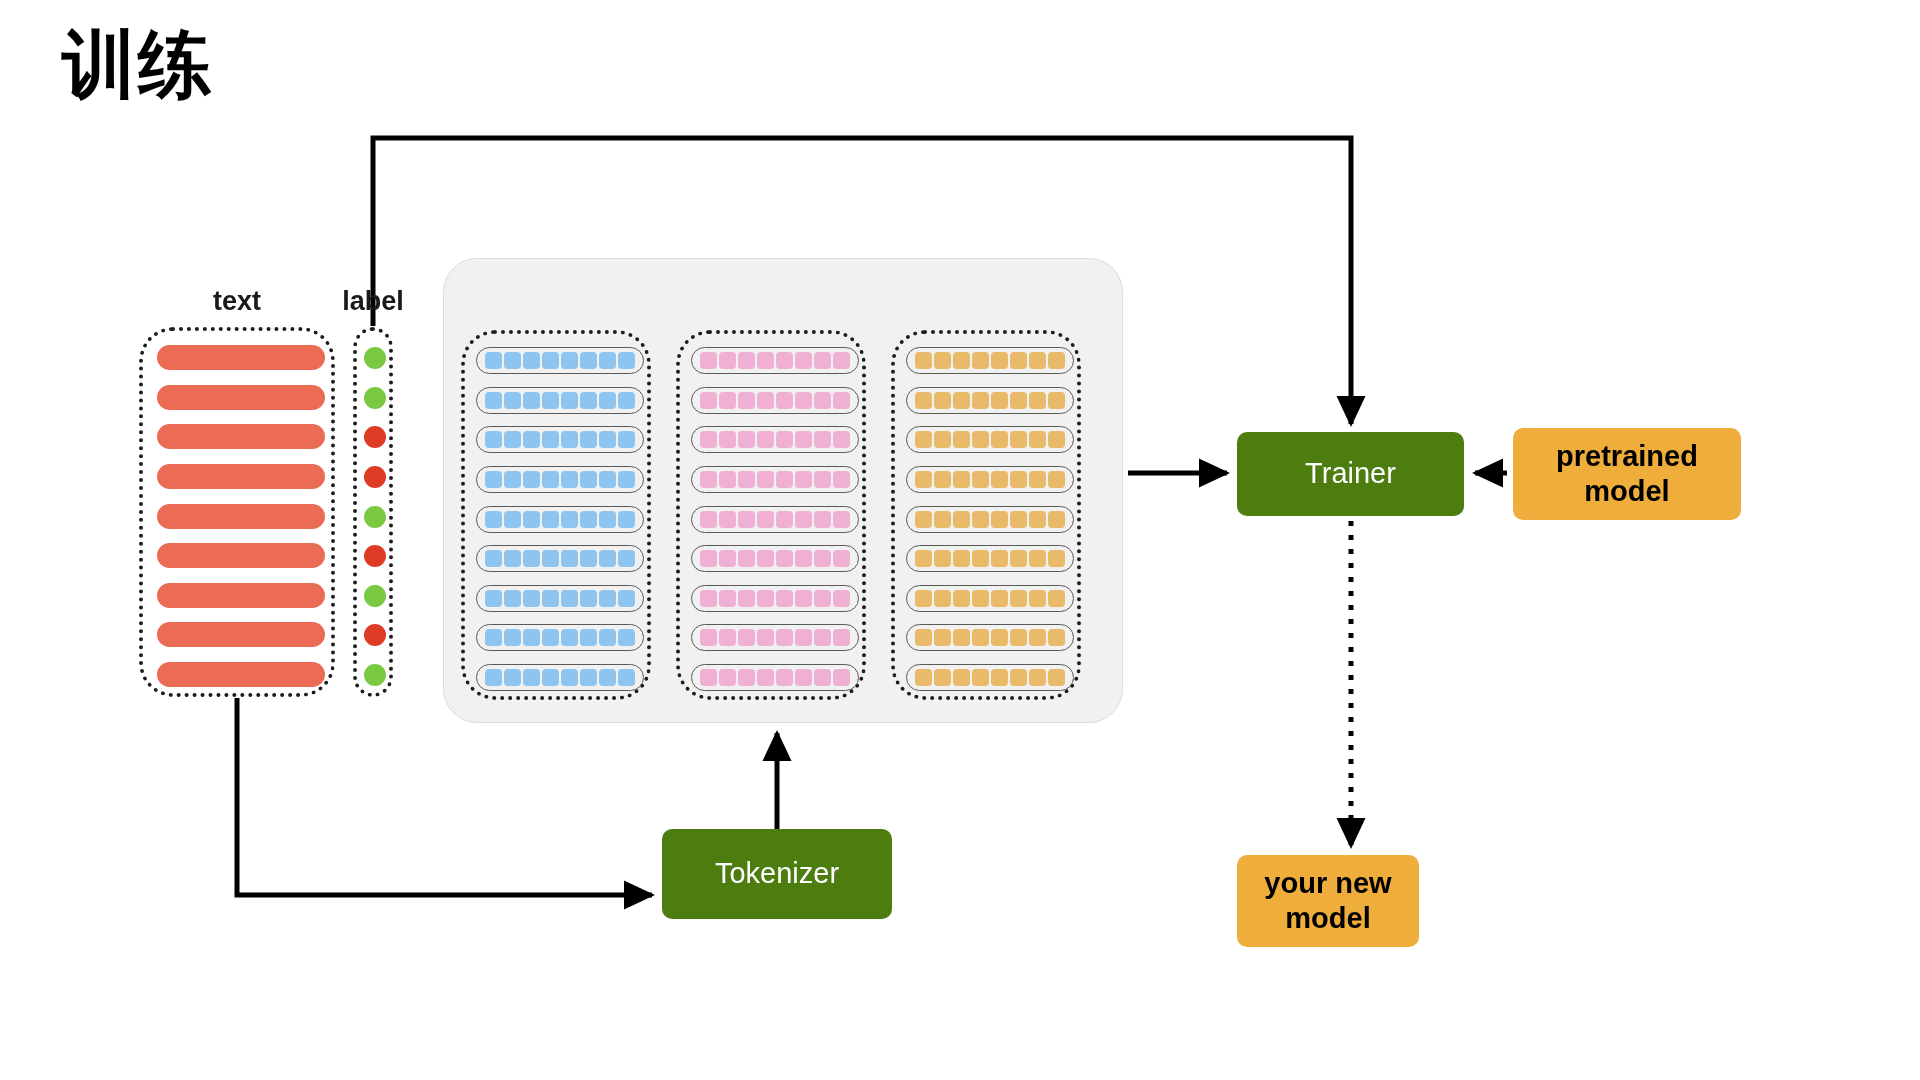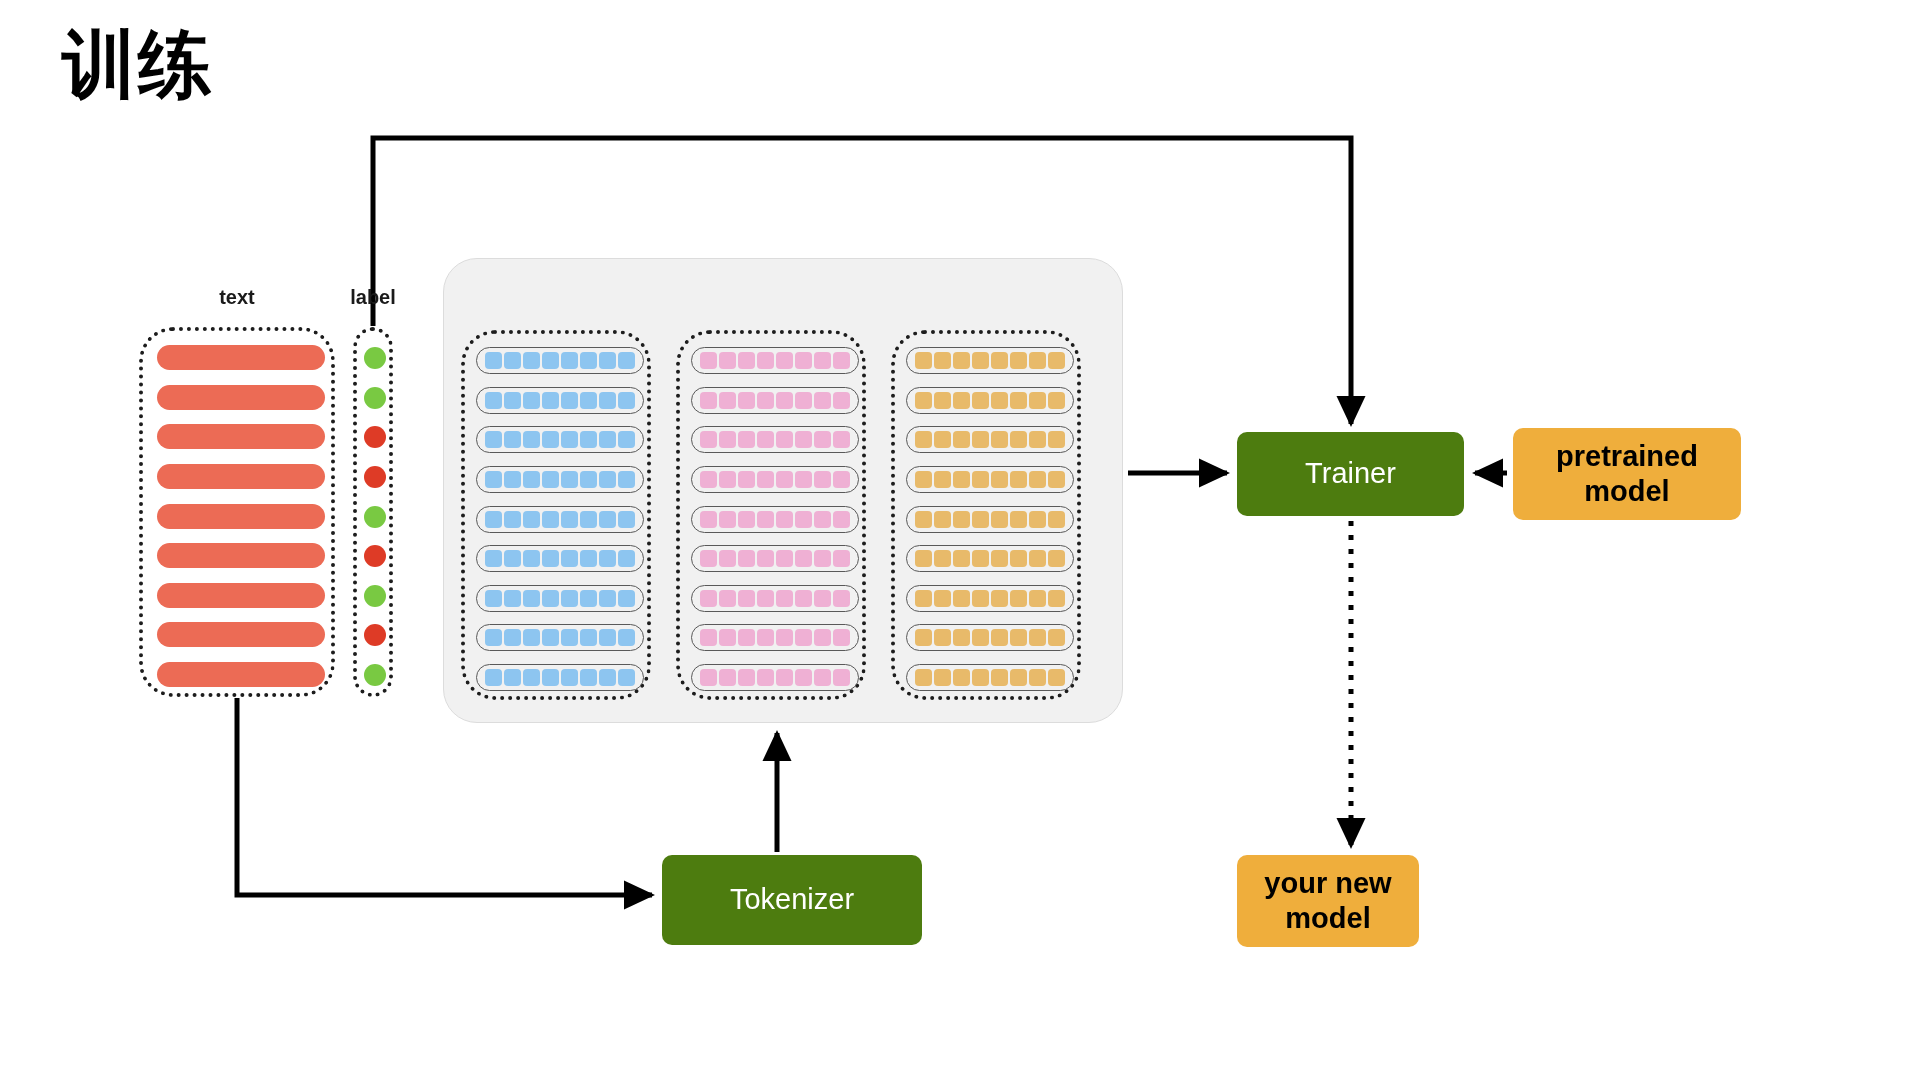--- a/index.html
+++ b/index.html
@@ -28,21 +28,21 @@
     font-size: 74px;
     font-weight: bold;
     color: #000000;
     letter-spacing: 2px;
     line-height: 1.0;
     white-space: nowrap;
   }
   
   .col-caption {
     position: absolute;
-    font-size: 20px;
+    font-size: 27px;
     font-weight: bold;
     color: #1a1a1a;
     white-space: nowrap;
     text-align: center;
   }
   
   .dotted-group {
     position: absolute;
     border: 4px dotted #1d1d1d;
     border-radius: 34px;
@@ -133,21 +133,21 @@
     align-items: center;
     justify-content: center;
     text-align: center;
     font-size: 29px;
     line-height: 1.22;
     box-sizing: border-box;
   }
   .proc-blue   { background: #4d7c0f; color: #ffffff; }
   .proc-orange { background: #EFAE3C; color: #000000; font-weight: bold; }
 
-  #tokenizer-box   { left: 662px;  top: 855px; width: 260px; height: 90px; }
+  #tokenizer-box   { left: 662px;  top: 829px; width: 230px; height: 90px; }
   #trainer-box     { left: 1237px; top: 432px; width: 227px; height: 84px; }
   #pretrained-box  { left: 1513px; top: 428px; width: 228px; height: 92px; font-weight: bold;}
   #newmodel-box    { left: 1237px; top: 855px; width: 182px; height: 92px; font-weight: bold;}
 
   
   #connectors {
     position: absolute;
     left: 0; top: 0;
     width: 1920px;
     height: 1080px;

